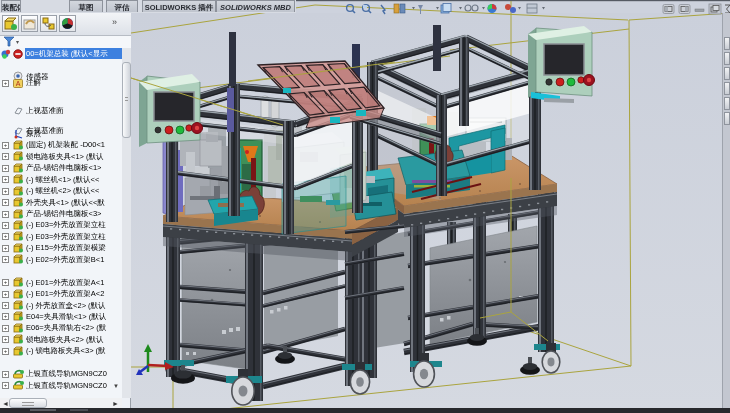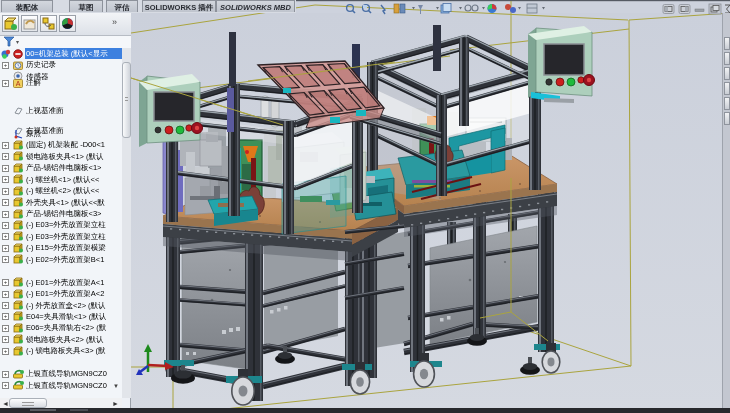--- a/index.html
+++ b/index.html
@@ -572,21 +572,21 @@
     <rect x="679" y="4.5" width="11" height="9" rx="1.5" fill="#cdd1d8" stroke="#8a8f98" stroke-width="0.8"></rect>
     <rect x="681" y="6.5" width="7" height="5" fill="none" stroke="#555" stroke-width="0.8"></rect>
     <rect x="685" y="6.5" width="3" height="5" fill="#a8adb5"></rect>
     <rect x="695" y="9" width="9" height="2.5" fill="#9aa0a8" stroke="#777" stroke-width="0.5"></rect>
     <rect x="709" y="4" width="12" height="10" fill="#c5c9d0" stroke="#8a8f98" stroke-width="0.8"></rect>
     <rect x="711" y="7" width="6" height="5" fill="none" stroke="#555" stroke-width="0.8"></rect>
     <rect x="713" y="5.5" width="6" height="5" fill="#d8dce2" stroke="#555" stroke-width="0.8"></rect>
     <path d="M725,5 l5,0 l-3.5,4 l3.5,4 l-5,0" fill="none" stroke="#555" stroke-width="1"></path>
   </svg>
 <div id="tabs">
-  <div class="tab" style="left:1px;width:52px;">装配体</div>
+  <div class="tab" style="left:1px;width:20px;">装配体</div>
   <div class="tab active" style="left:31px;width:31px;margin-top:44px;">布局</div>
   <div class="tab" style="left:69px;width:34px;">草图</div>
   <div class="tab" style="left:106px;width:32px;">评估</div>
   <div class="tab" style="left:142px;width:74px;">SOLIDWORKS 插件</div>
   <div class="tab" style="left:216px;width:79px;font-style:italic;">SOLIDWORKS MBD</div>
 </div>
 <div id="lpanel">
   <div id="ltools">
     <div class="ticon" style="left:2px"><svg width="15" height="15">
           <rect x="2" y="5" width="8" height="8" fill="#e8c830" stroke="#8a6a10"></rect>
@@ -623,29 +623,20 @@
             <circle cx="4" cy="5" r="3.5" fill="#3a6fd0"></circle>
             <circle cx="7" cy="3" r="2.2" fill="#d03a3a"></circle>
             <circle cx="3.5" cy="7.5" r="2.2" fill="#3ad05a"></circle>
           </svg></span>
         <span style="position:absolute;left:13px;top:0.5px"><svg width="11" height="10">
             <circle cx="5" cy="5" r="4.3" fill="#cc2020" stroke="#7a0a0a" stroke-width="0.8"></circle>
             <rect x="2.4" y="4.2" width="5.2" height="1.6" fill="#fff"></rect>
           </svg></span>
         <span class="txt" style="color:#fff">00=机架总装  (默认&lt;显示</span>
       </div>
-      <div class="trow" style="top:11.4px">
-        <div class="texp">+</div>
-        <span class="ticn"><svg width="10" height="10">
-            <rect x="0.5" y="2" width="9" height="7.5" rx="1" fill="#e8c860" stroke="#9a7a20" stroke-width="0.8"></rect>
-            <circle cx="5" cy="5.5" r="2.8" fill="#f4f4f8" stroke="#3a66b0" stroke-width="0.8"></circle>
-            <path d="M5,4 L5,5.5 L6.3,6.3" stroke="#3a66b0" stroke-width="0.7" fill="none"></path>
-          </svg></span>
-        <span class="txt">历史记录</span>
-      </div>
       <div class="trow" style="top:22.9px">
         <span class="ticn"><svg width="10" height="10">
             <circle cx="5" cy="5" r="4" fill="#e8e8ec" stroke="#888" stroke-width="0.8"></circle>
             <circle cx="5" cy="5" r="1.8" fill="#3a66b0"></circle>
           </svg></span>
         <span class="txt">传感器</span>
       </div>
       <div class="trow" style="top:29px">
         <div class="texp">+</div>
         <span class="ticn"><svg width="10" height="10">

